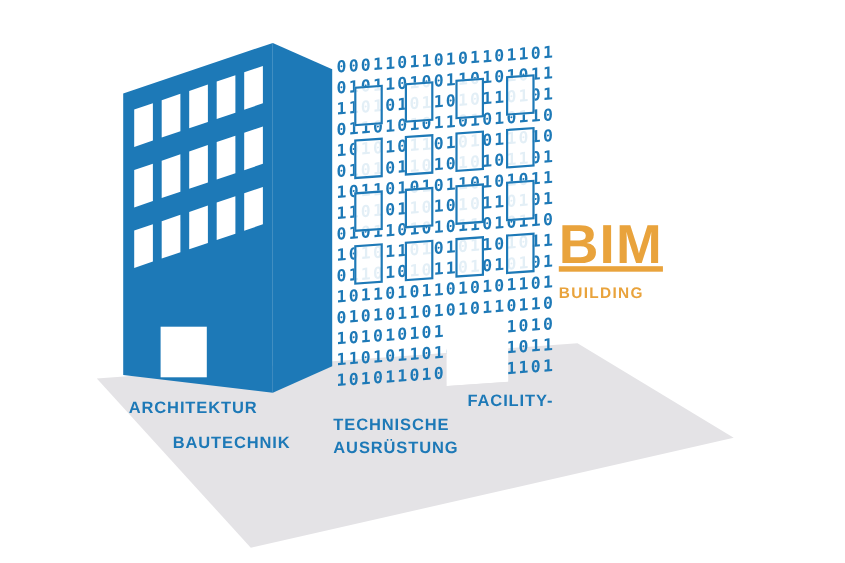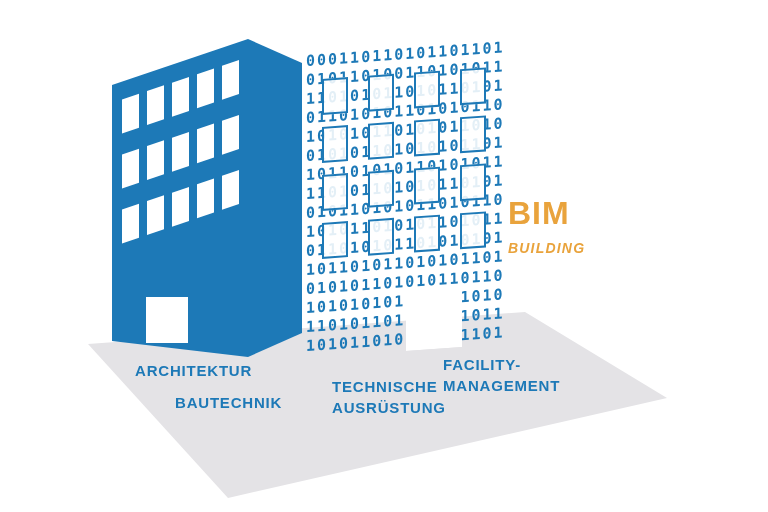--- a/index.html
+++ b/index.html
@@ -22,27 +22,27 @@
     letter-spacing:2px; color:#1d79b7; white-space:nowrap;
   }
   .bwin {
     position:absolute; width:26px; height:36px;
     border:2px solid #1d79b7; background:rgba(255,255,255,0.88);
   }
   .bdoor { position:absolute; left:100px; top:244px; width:56px; height:62px; background:#ffffff; }
 
   
   .bim-block { left:508px; top:197px; color:#e9a33c; }
-  .bim-acronym { font-size:32px; font-weight:bold; letter-spacing:1px; line-height:1; }
-  .bim-sub { margin-top:11px; font-size:14px; font-weight:bold; letter-spacing:1.2px; line-height:17px;font-style:italic; }
+  .bim-acronym { font-size:50px; font-weight:bold; letter-spacing:1px; line-height:1;text-decoration:underline; }
+  .bim-sub { margin-top:11px; font-size:14px; font-weight:bold; letter-spacing:1.2px; line-height:17px; }
 
   
   .blabel {
     position:absolute; color:#1d79b7; font-weight:bold;
-    font-size:15px; letter-spacing:0.8px; line-height:21px; white-space:nowrap;margin-left:18px;
+    font-size:15px; letter-spacing:0.8px; line-height:21px; white-space:nowrap;
   }
 </style>
 </head>
 <body>
 
 <div class="canvas">
 
   <svg class="abs ground-svg" width="768" height="512" viewBox="0 0 768 512">
     <polygon points="88,344 525,312 667,398 228,498" fill="#e4e3e6"></polygon>
   </svg>
@@ -114,23 +114,22 @@
     <div class="bim-acronym">BIM</div>
     <div class="bim-sub">
       <div>BUILDING</div>
     </div>
   </div>
 
   <div class="blabel" style="left:117px; top:360px;">ARCHITEKTUR</div>
 
   <div class="blabel" style="left:157px; top:392px;">BAUTECHNIK</div>
 
-  <div class="blabel" style="left:314px; top:376px;">
+  <div class="blabel" style="left:303px; top:376px;">
     <div>TECHNISCHE</div>
     <div>AUSRÜSTUNG</div>
   </div>
 
   <div class="blabel" style="left:425px; top:354px;">
     <div>FACILITY-</div>
-    <div>MANAGEMENT</div>
   </div>
 
 </div>
 
 </body></html>

